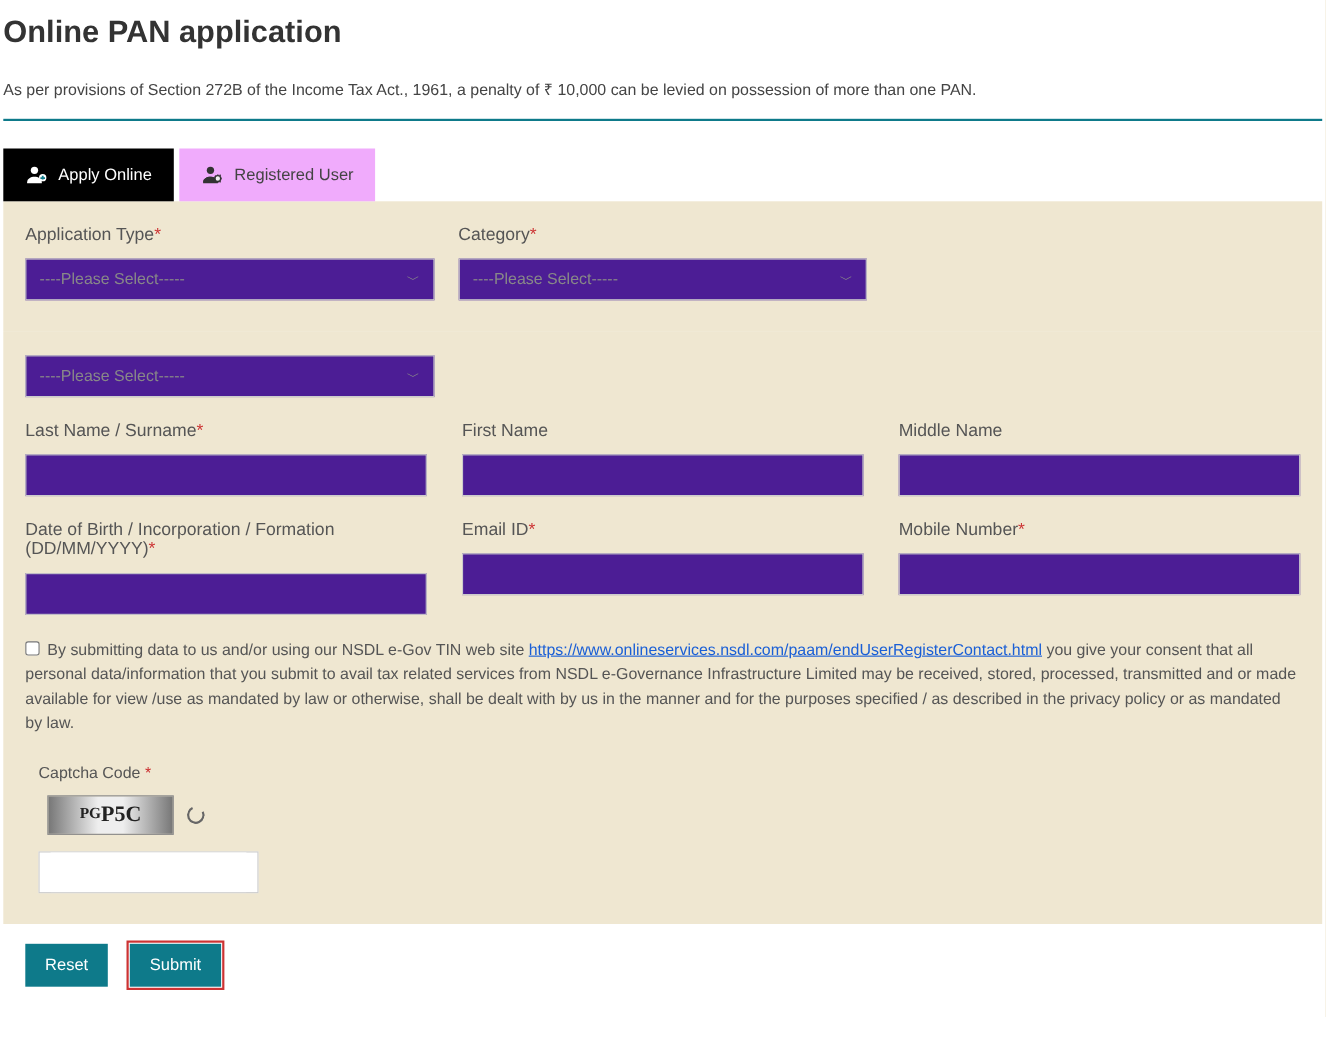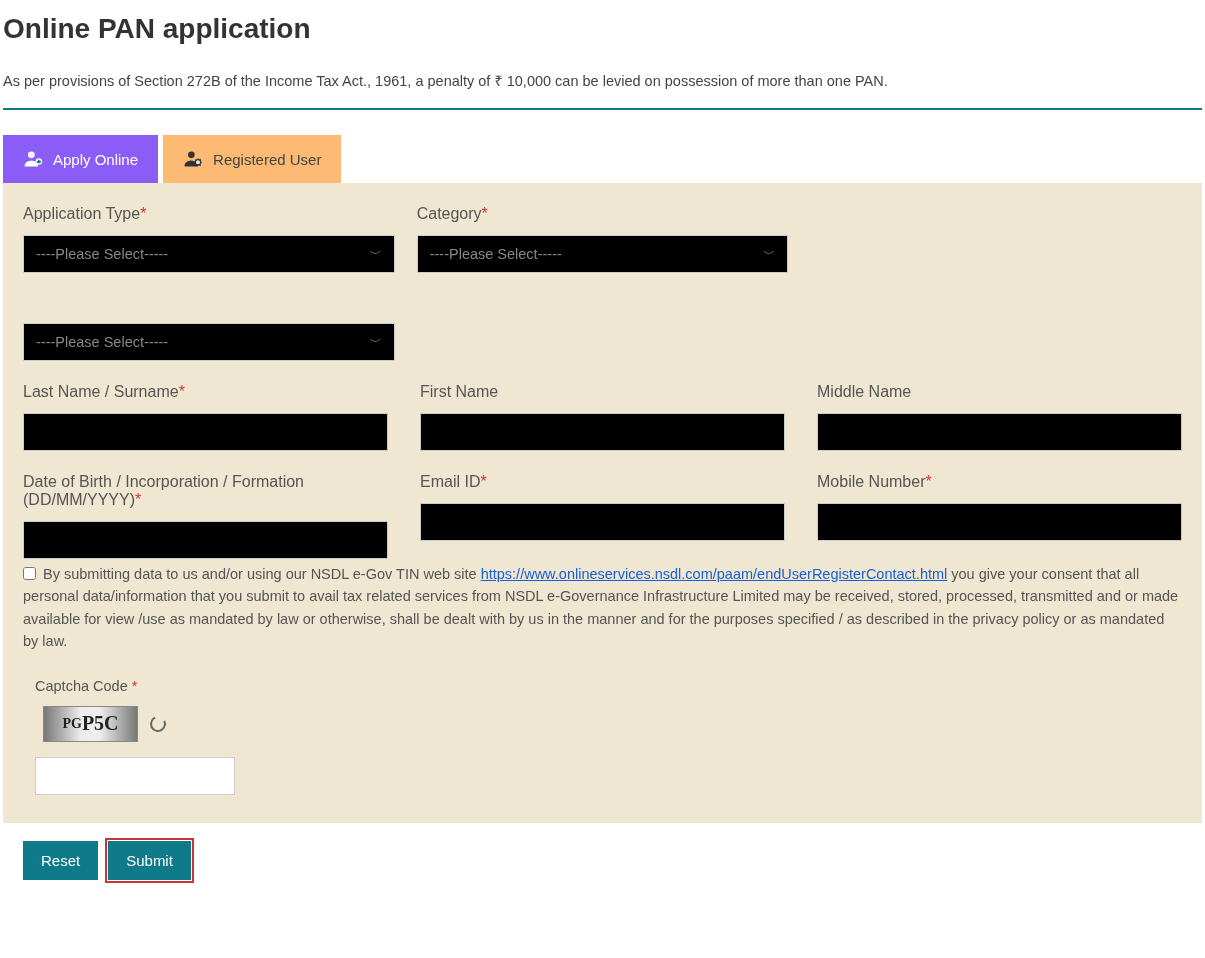--- a/index.html
+++ b/index.html
@@ -4,54 +4,54 @@
 <style>
 * { margin: 0; padding: 0; box-sizing: border-box; }
 body { font-family: Arial, Helvetica, sans-serif; background: #fff; color: #333; width: 1205px; }
 .container { padding: 3px 3px 20px 3px; }
 h1 { font-size: 28px; font-weight: 600; color: #333; padding: 10px 0 15px 0; }
 .notice { font-size: 14.5px; color: #444; padding: 10px 0 18px 0; }
 .divider { border-bottom: 2px solid #0e7a8a; margin-bottom: 25px; }
 
 .tabs { display: flex; gap: 5px; }
 .tab { display: inline-flex; align-items: center; gap: 10px; padding: 14px 20px; font-size: 15px; cursor: pointer; }
-.tab.active { background: #8b5cf6; color: #fff; }
-.tab.inactive { background: #fdba74; color: #444; }
+.tab.active { background: #000000; color: #fff; }
+.tab.inactive { background: #f0abfc; color: #444; }
 .tab-icon-svg { width: 20px; height: 20px; }
 
 .form-section { background: #efe7d1; padding: 22px 20px 28px 20px; margin-top: 0; }
 .form-section.white-gap { background: #fff; padding: 20px 20px 8px 20px; }
 .row { display: flex; gap: 22px; }
 .field { flex: 1; display: flex; flex-direction: column; }
 .field-spacer { flex: 1; }
 .field-label { font-size: 16px; color: #555; margin-bottom: 12px; }
 .req { color: #c33; }
-.select-wrap, .text-input { background: #000000; border: 1px solid #ccc; height: 38px; display: flex; align-items: center; padding: 0 12px; position: relative; }
+.select-wrap, .text-input { background: #4c1d95; border: 1px solid #ccc; height: 38px; display: flex; align-items: center; padding: 0 12px; position: relative; }
 .select-wrap .sel-text { font-size: 14.5px; color: #888; flex: 1; }
 .select-wrap .chev { color: #888; font-size: 12px; }
 .text-input input { border: none; outline: none; width: 100%; height: 100%; font-size: 14.5px; background: transparent; }
 
 .section-title { color: #0e7a8a; font-size: 19px; font-weight: 500; display: flex; align-items: center; gap: 8px; }
 .info-circle { display: inline-flex; align-items: center; justify-content: center; width: 18px; height: 18px; background: #0e7a8a; color: #fff; border-radius: 50%; font-size: 12px; font-weight: bold; font-style: italic; font-family: Georgia, serif; }
 
-.consent-row { margin-top: 4px; font-size: 14.5px; color: #555; line-height: 1.55; }
+.consent-row { margin-top: 21px; font-size: 14.5px; color: #555; line-height: 1.55; }
 .consent-row a { color: #1a5fd6; text-decoration: underline; }
 .consent-row input[type="checkbox"] { transform: translateY(1px); margin-right: 3px; }
 
 .captcha-block { margin-top: 25px; }
 .captcha-label { font-size: 14.5px; color: #555; margin-bottom: 12px; margin-left: 12px; }
 .captcha-row { display: flex; align-items: center; gap: 12px; margin-left: 20px; }
-.captcha-box { width: 95px; height: 36px; background: linear-gradient(90deg,#777 0%, #eee 40%, #eee 60%, #777 100%); border: 1px solid #888; display: flex; align-items: center; justify-content: center; font-family: 'Times New Roman', serif; font-weight: bold; color: #222; letter-spacing: 0px; }
+.captcha-box { width: 115px; height: 36px; background: linear-gradient(90deg,#777 0%, #eee 40%, #eee 60%, #777 100%); border: 1px solid #888; display: flex; align-items: center; justify-content: center; font-family: 'Times New Roman', serif; font-weight: bold; color: #222; letter-spacing: 0px; }
 .captcha-box .small { font-size: 14px; }
 .captcha-box .big { font-size: 20px; }
 .refresh-icon { width: 16px; height: 16px; border: 2px solid #666; border-top-color: transparent; border-radius: 50%; position: relative; transform: rotate(20deg); }
 .captcha-input { width: 200px; height: 38px; background: #fff; border: 1px solid #ccc; margin-top: 15px; margin-left: 12px; padding: 0 10px; }
 .captcha-input input { border: none; outline: none; width: 100%; height: 100%; font-size: 14.5px; }
 
-.actions { background: #fff; padding: 18px 20px 10px 20px; display: flex; gap: 10px; }
+.actions { background: #fff; padding: 18px 20px 10px 20px; display: flex; gap: 20px; }
 .btn { background: #0e7a8a; color: #fff; border: none; padding: 11px 18px; font-size: 15px; cursor: pointer; }
 .btn.outlined { outline: 2px solid #c33; outline-offset: 1px; }
 .mt-22 { margin-top: 22px; gap: 32px; }
 </style>
 </head>
 <body>
 
 <div class="container">
   <h1>Online PAN application</h1>
   <div class="notice">As per provisions of Section 272B of the Income Tax Act., 1961, a penalty of ₹ 10,000 can be levied on possession of more than one PAN.</div>

